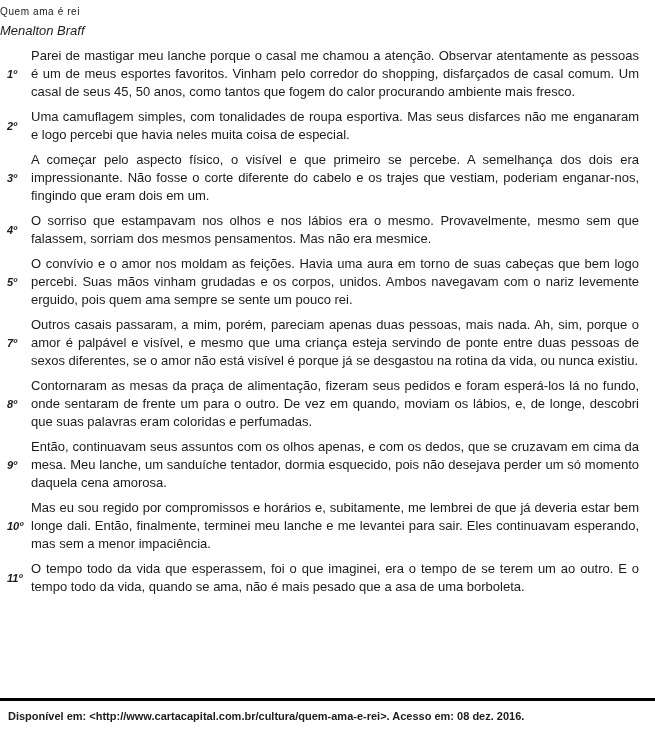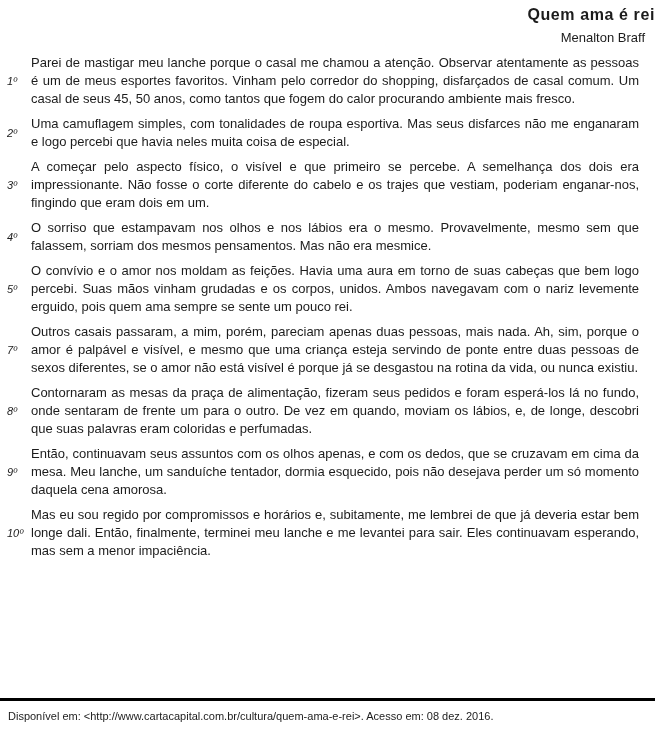--- a/index.html
+++ b/index.html
@@ -10,62 +10,63 @@
     color: #1c1c1c;
     overflow: hidden;
   }
   .page {
     position: relative;
     width: 655px; height: 730px;
     background: #ffffff;
     padding-top: 6px;
   }
   .title {
-    text-align: right;
-    font-size: 16px;
-    font-weight: bold;
+    text-align: left;
+    font-size: 10px;
+    font-weight: normal;
     letter-spacing: 0.6px;
   }
   .author {
-    text-align: right;
+    font-style: italic;
     font-size: 13px;
     padding-right: 10px;
     margin-top: 6px;
   }
   .paragraphs { margin-top: 9px; }
   .para {
     display: flex;
     align-items: center;
     margin-bottom: 7px;
   }
   .para-num {
     flex: 0 0 31px;
     padding-left: 7px;
     font-style: italic;
     font-size: 11px;
     color: #1c1c1c;
+    font-weight: bold;
   }
   .para-text {
     flex: 1;
     font-size: 13px;
     line-height: 18px;
     text-align: justify;
     padding-right: 16px;
   }
   .footer {
     position: absolute;
     left: 0; right: 0; bottom: 0;
   }
   .rule {
     height: 3px;
     background: #000000;
   }
   .source {
     font-size: 11px;
-    font-weight: normal;
+    font-weight: bold;
     padding: 9px 8px 8px 8px;
   }
 </style>
 </head>
 <body>
 
 <div class="page">
 
   <div class="title">Quem ama é rei</div>
 
@@ -112,20 +113,24 @@
     <div class="para">
       <div class="para-num">9º</div>
       <div class="para-text">Então, continuavam seus assuntos com os olhos apenas, e com os dedos, que se cruzavam em cima da mesa. Meu lanche, um sanduíche tentador, dormia esquecido, pois não desejava perder um só momento daquela cena amorosa.</div>
     </div>
 
     <div class="para">
       <div class="para-num">10º</div>
       <div class="para-text">Mas eu sou regido por compromissos e horários e, subitamente, me lembrei de que já deveria estar bem longe dali. Então, finalmente, terminei meu lanche e me levantei para sair. Eles continuavam esperando, mas sem a menor impaciência.</div>
     </div>
 
+    <div class="para">
+      <div class="para-num">11º</div>
+      <div class="para-text">O tempo todo da vida que esperassem, foi o que imaginei, era o tempo de se terem um ao outro. E o tempo todo da vida, quando se ama, não é mais pesado que a asa de uma borboleta.</div>
+    </div>
 
   </div>
 
   <div class="footer">
     <div class="rule"></div>
     <div class="source">Disponível em: &lt;http://www.cartacapital.com.br/cultura/quem-ama-e-rei&gt;. Acesso em: 08 dez. 2016.</div>
   </div>
 
 </div>
 

